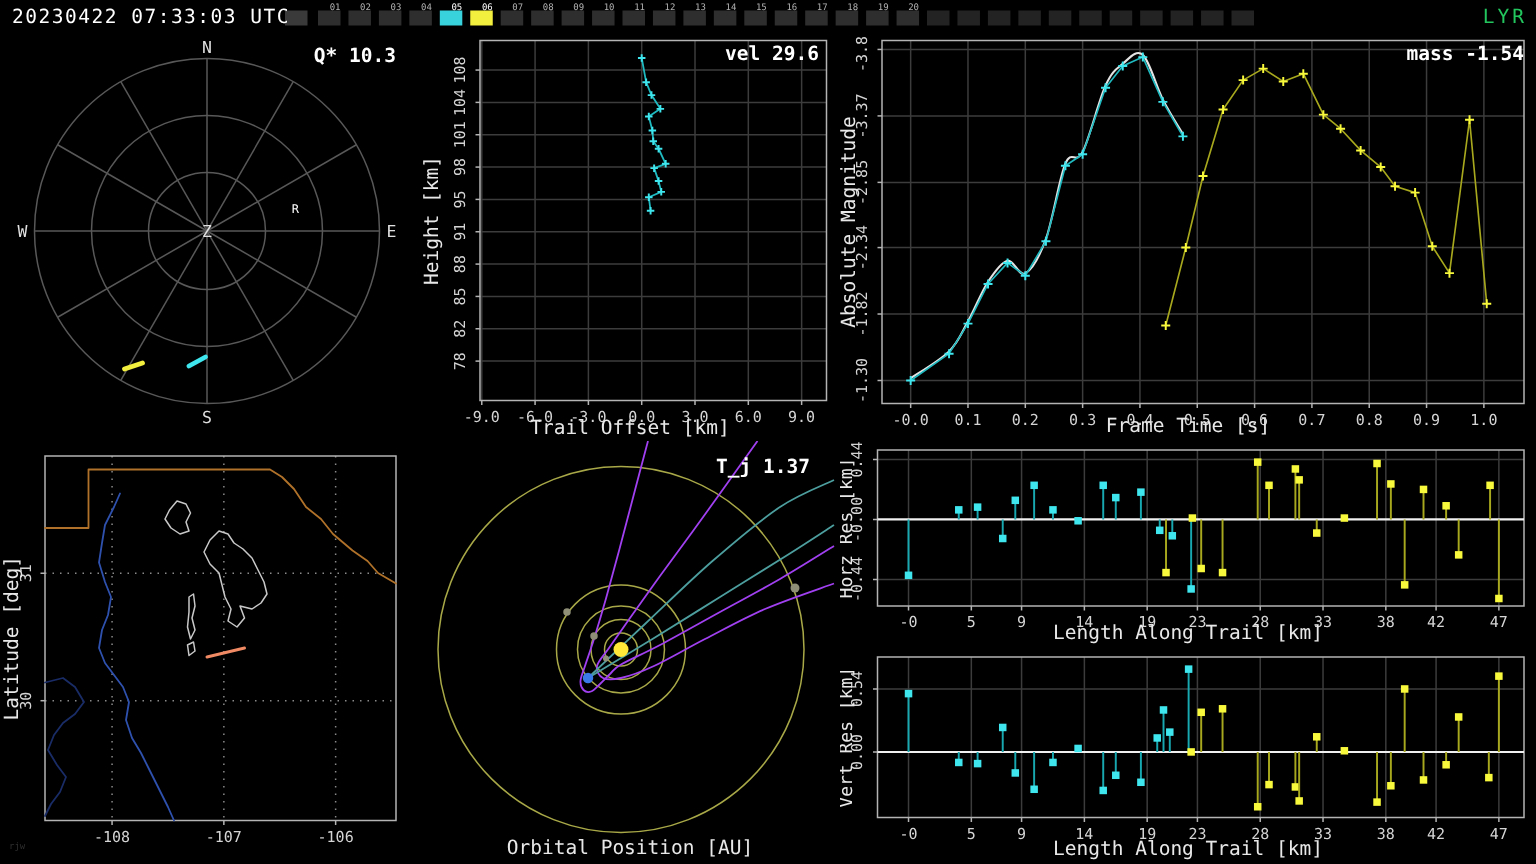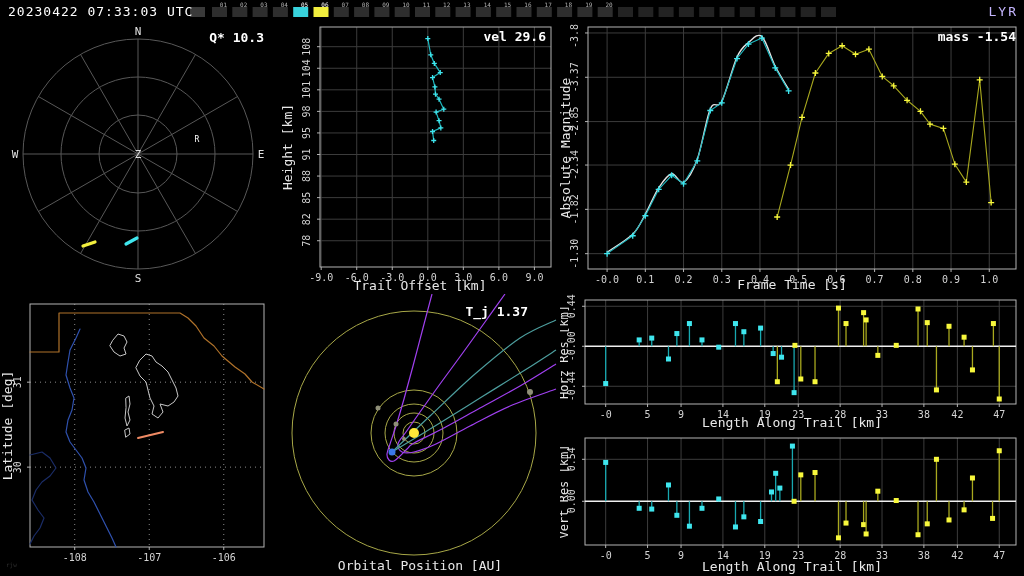--- a/index.html
+++ b/index.html
@@ -3,21 +3,21 @@
 <meta charset="utf-8">
 <style>
   html,body{margin:0;padding:0;background:#000;width:1024px;height:576px;overflow:hidden;
     font-family:"DejaVu Sans Mono","Liberation Mono",monospace;}
   .panel{position:absolute;}
   .panel svg{position:absolute;left:0;top:0;}
   .annot{position:absolute;color:#fff;font-size:13px;white-space:pre;font-weight:bold;}
   .xtitle{position:absolute;width:100%;text-align:center;color:#e8e8e8;font-size:13px;}
   #topbar{position:absolute;left:0;top:0;width:1024px;height:24px;}
   #timestamp{position:absolute;left:8px;top:4px;color:#fff;font-size:13px;letter-spacing:1px;text-align:right;}
-  #shower{position:absolute;right:6px;top:4px;color:#c4b5fd;font-size:13px;letter-spacing:2px;margin-left:31px;}
+  #shower{position:absolute;right:6px;top:4px;color:#22c55e;font-size:13px;letter-spacing:2px;margin-left:31px;}
   #watermark{position:absolute;left:6px;top:561px;color:#2e2e2e;font-size:6px;}
 </style>
 </head>
 <body>
 
 <div id="topbar">
   <div id="timestamp">20230422 07:33:03 UTC</div>
   <svg id="framebar" width="1024" height="24">
       <rect x="190" y="7" width="15" height="10" fill="#3a3a3a"></rect>
       <rect x="212" y="7" width="15" height="10" fill="#2e2e2e"></rect>
@@ -353,21 +353,21 @@
       </g>
       <g>
         <circle cx="134" cy="139" r="5" fill="#ffe838"></circle>
         <circle cx="124" cy="145" r="2" fill="#8f8f78"></circle>
         <circle cx="116" cy="130" r="2.5" fill="#8f8f78"></circle>
         <circle cx="98" cy="114" r="2.5" fill="#8f8f78"></circle>
         <circle cx="250" cy="98" r="3" fill="#8f8f78"></circle>
         <circle cx="112" cy="158" r="3.5" fill="#3a79e8"></circle>
       </g>
     </svg>
-  <div class="annot" style="right:32px;top:10px">T_j 1.37</div>
+  <div class="annot" style="right:20px;top:10px">T_j 1.37</div>
   <div class="xtitle" style="bottom:3px">Orbital Position [AU]</div>
 </div>
 
 <div class="panel" id="panel-horz" style="left:560px;top:294px;width:464px;height:141px">
   <svg width="464" height="141">
       <g>
         <line x1="45.68331066640762" y1="6" x2="45.68331066640762" y2="110" stroke="#3c3c3c" stroke-width="1"></line>
         <line x1="87.55236059840684" y1="6" x2="87.55236059840684" y2="110" stroke="#3c3c3c" stroke-width="1"></line>
         <line x1="121.04760054400623" y1="6" x2="121.04760054400623" y2="110" stroke="#3c3c3c" stroke-width="1"></line>
         <line x1="162.91665047600543" y1="6" x2="162.91665047600543" y2="110" stroke="#3c3c3c" stroke-width="1"></line>

